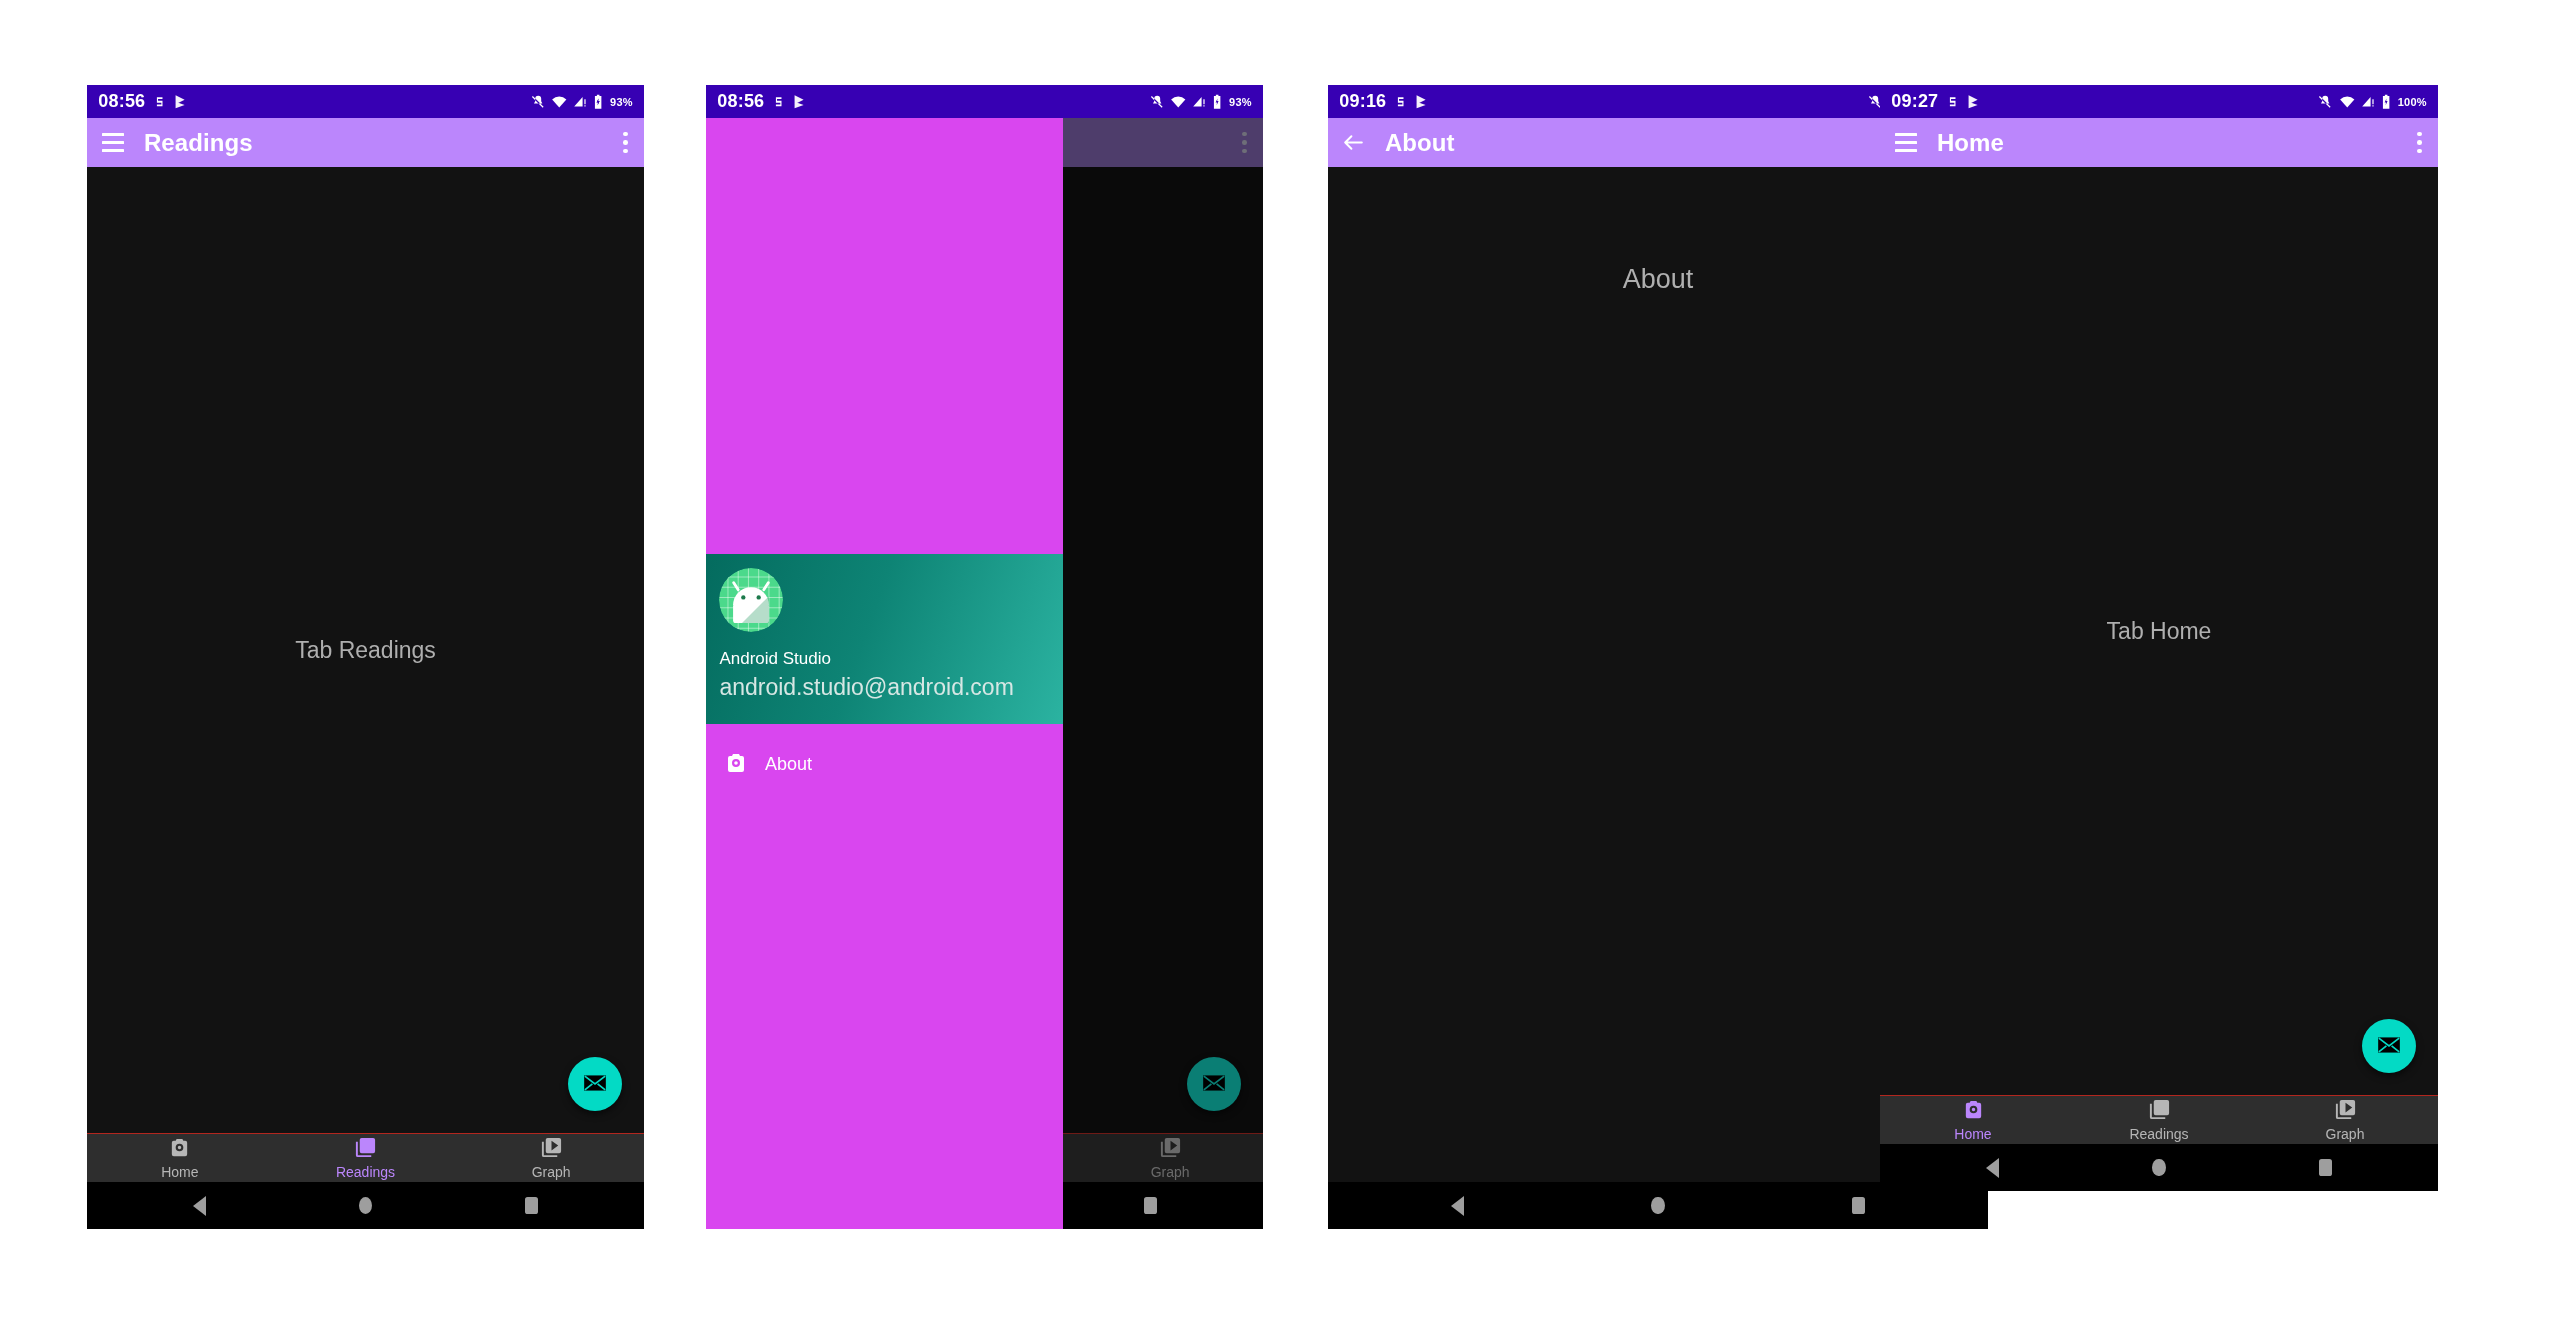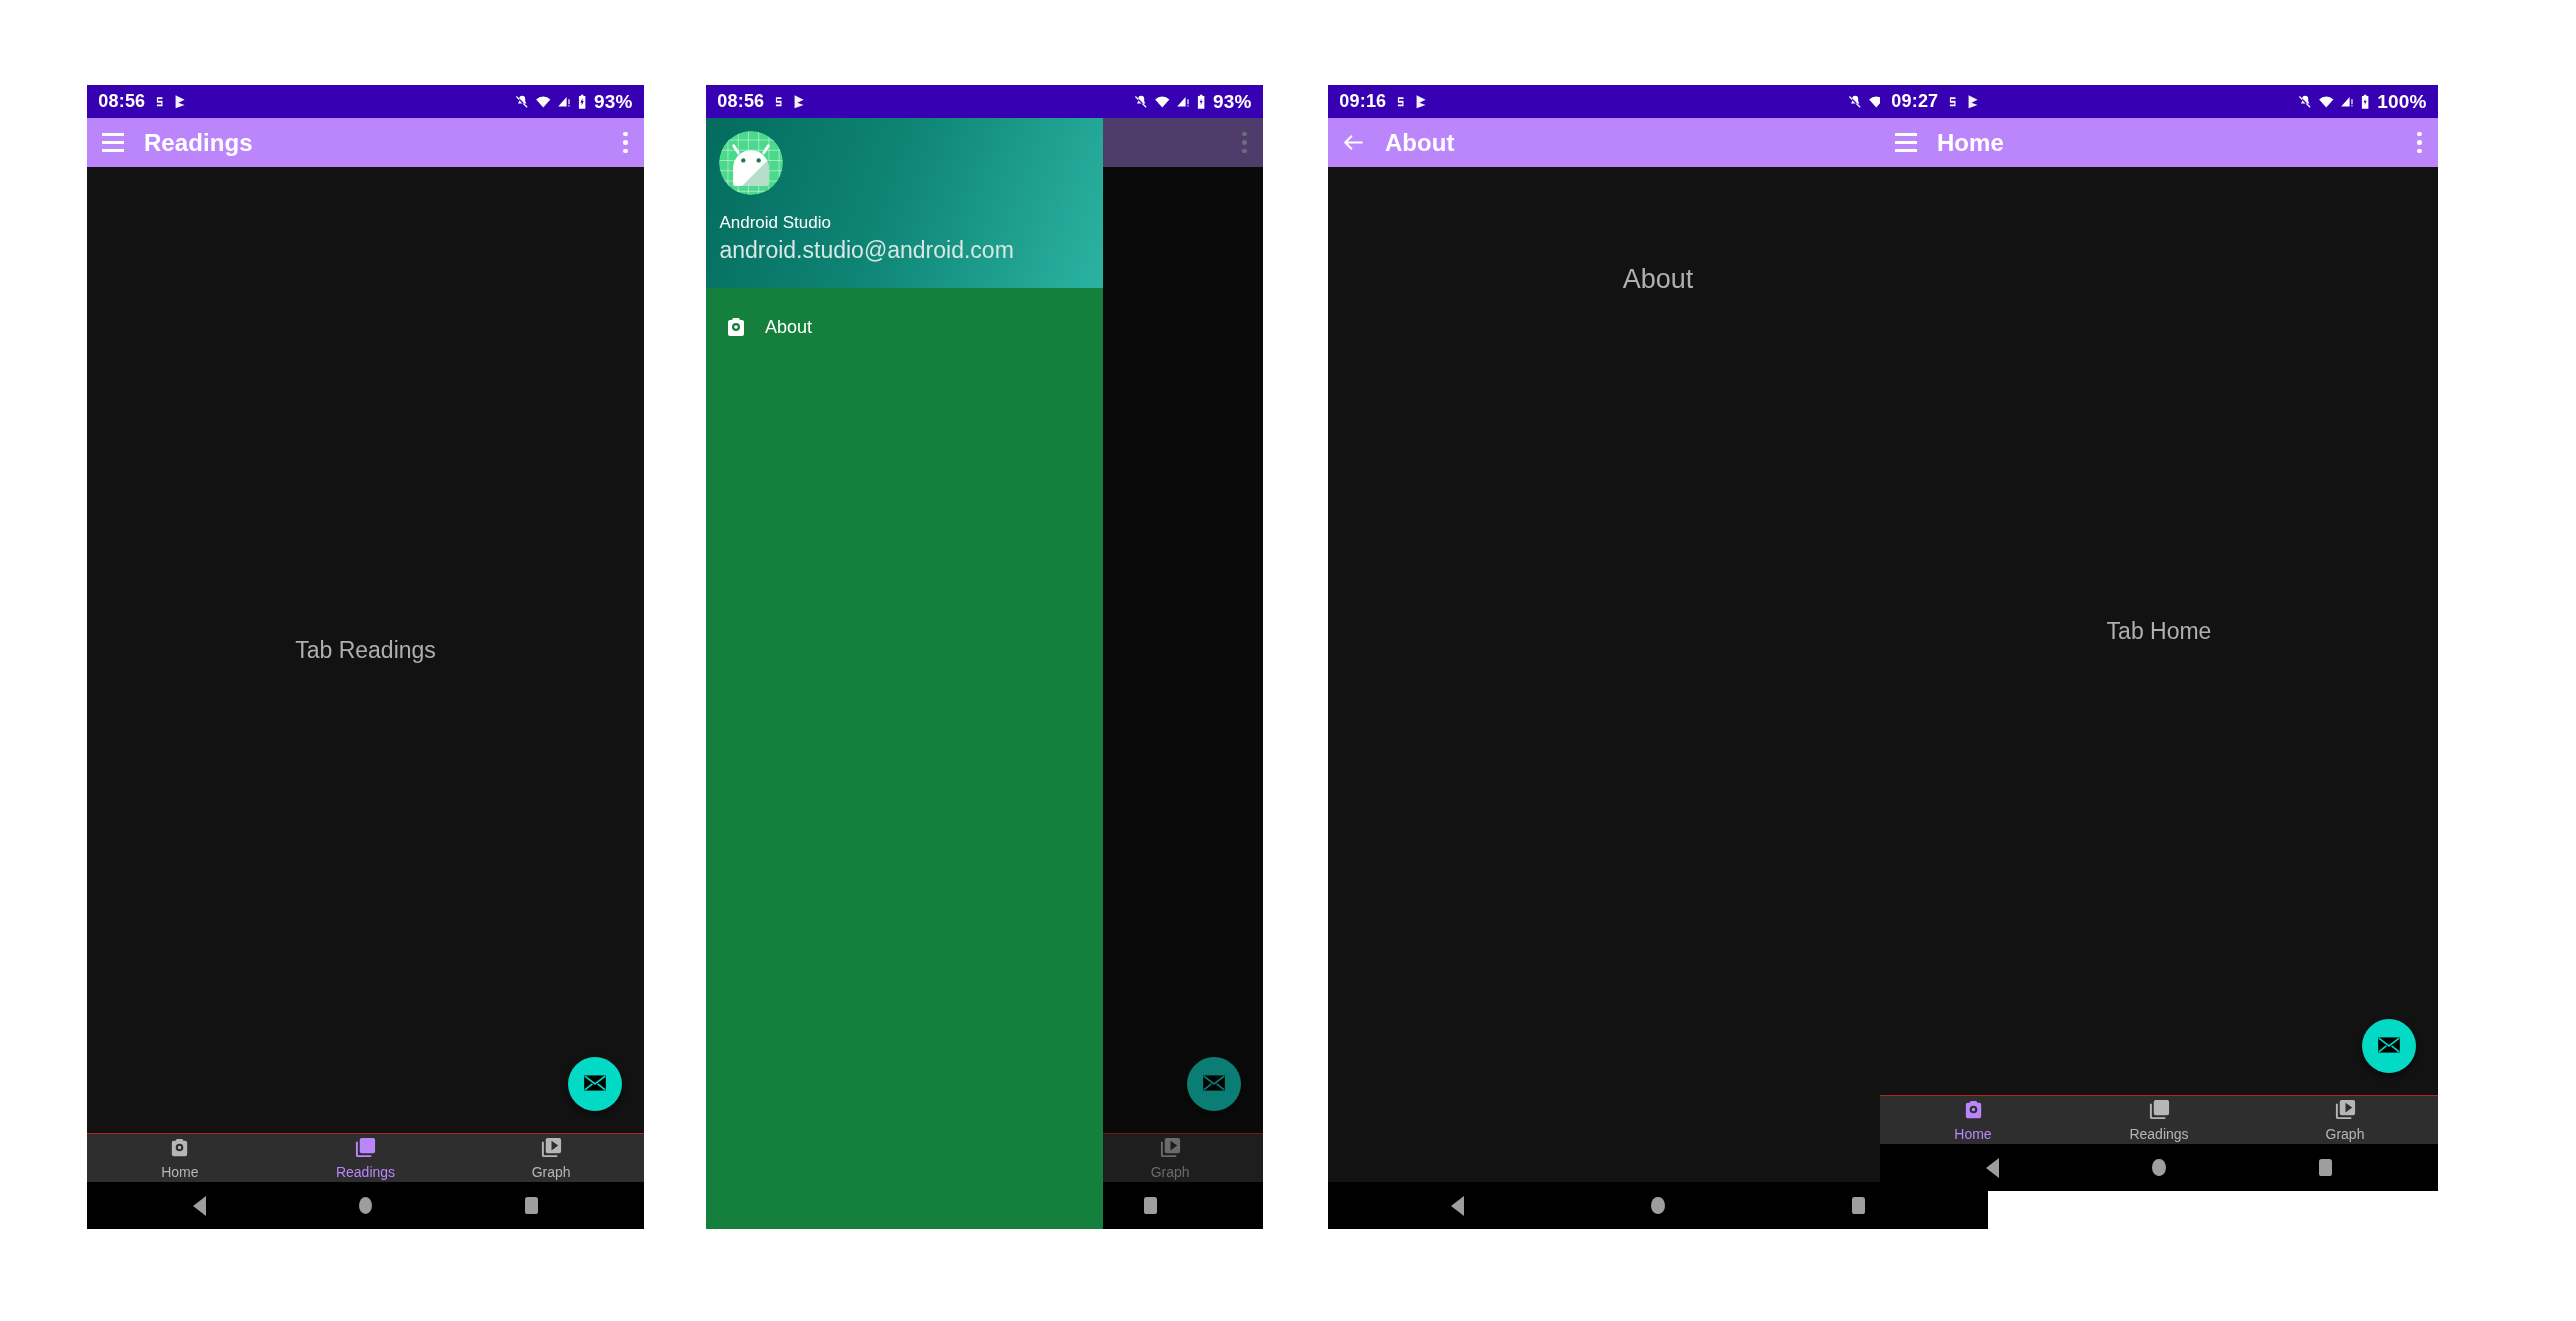--- a/index.html
+++ b/index.html
@@ -17,21 +17,21 @@
   .statusbar {
     height: 33px; background: #3700B3;
     display: flex; align-items: center;
     padding: 0 11.3px; color: #fff;
     font-size: 17.5px; font-weight: 700;
     letter-spacing: 0.2px;
   }
   .sb-left { display: flex; align-items: center; gap: 7.2px; }
   .sb-right { margin-left: auto; display: flex; align-items: center; gap: 5.7px; }
   .sb-clock { font-size: 18px; font-weight: 700; }
-  .sb-pct { font-size: 19px; font-weight: 700; margin-left: 1px; }
+  .sb-pct { font-size: 11px; font-weight: 700; margin-left: 1px; }
   .sb-ico { display: inline-flex; }
 
   
   .appbar {
     height: 49px; background: #BB86FC;
     display: flex; align-items: center;
     padding: 0 12.4px; color: #fff;
     position: relative;
   }
   .appbar.scrim { background: #4E3D6B; }
@@ -90,22 +90,22 @@
     display: flex; align-items: center; justify-content: space-around;
     padding: 0 29px;
   }
   .sn-back { width: 0; height: 0; border-top: 10.8px solid transparent; border-bottom: 10.8px solid transparent; border-right: 13px solid #9E9E9E; }
   .sn-home { width: 13.4px; height: 17.5px; border-radius: 50%; background: #9E9E9E; }
   .sn-recent { width: 13.4px; height: 17.5px; border-radius: 2.6px; background: #9E9E9E; }
 
   
   .drawer {
     position: absolute; top: 33px; left: 0; bottom: 0;
-    width: 397px; background: #15803d; z-index: 30;
-    display: flex; flex-direction: column;
+    width: 357px; background: #d946ef; z-index: 30;
+    display: flex; flex-direction: column; justify-content: center;
   }
   .drawer-header {
     height: 170px;
     background: linear-gradient(110deg, #046B5E 0%, #0E8475 45%, #2BB3A1 100%);
     padding: 13.4px 13.4px 0 13.4px;
     display: flex; flex-direction: column; justify-content: flex-start;
     position: relative;
   }
   .avatar { width: 64px; height: 64px; border-radius: 50%; overflow: hidden; }
   .dh-name { color: #FFFFFF; font-size: 17px; margin-top: 17.5px; }

